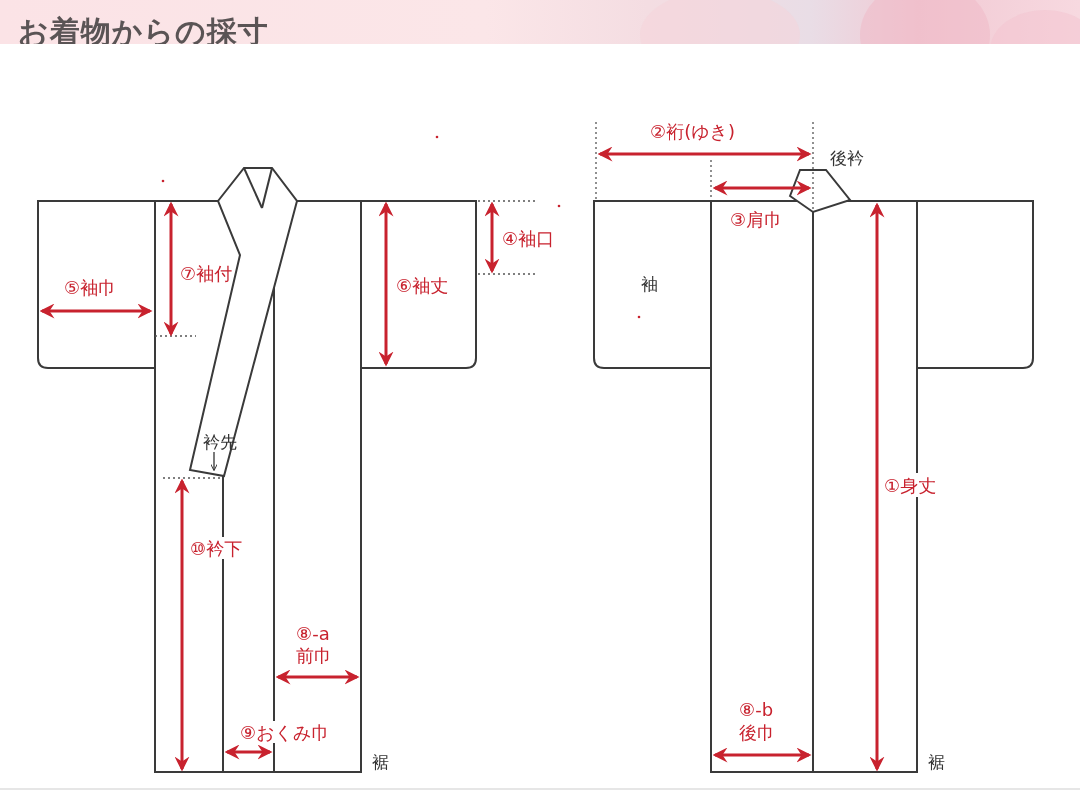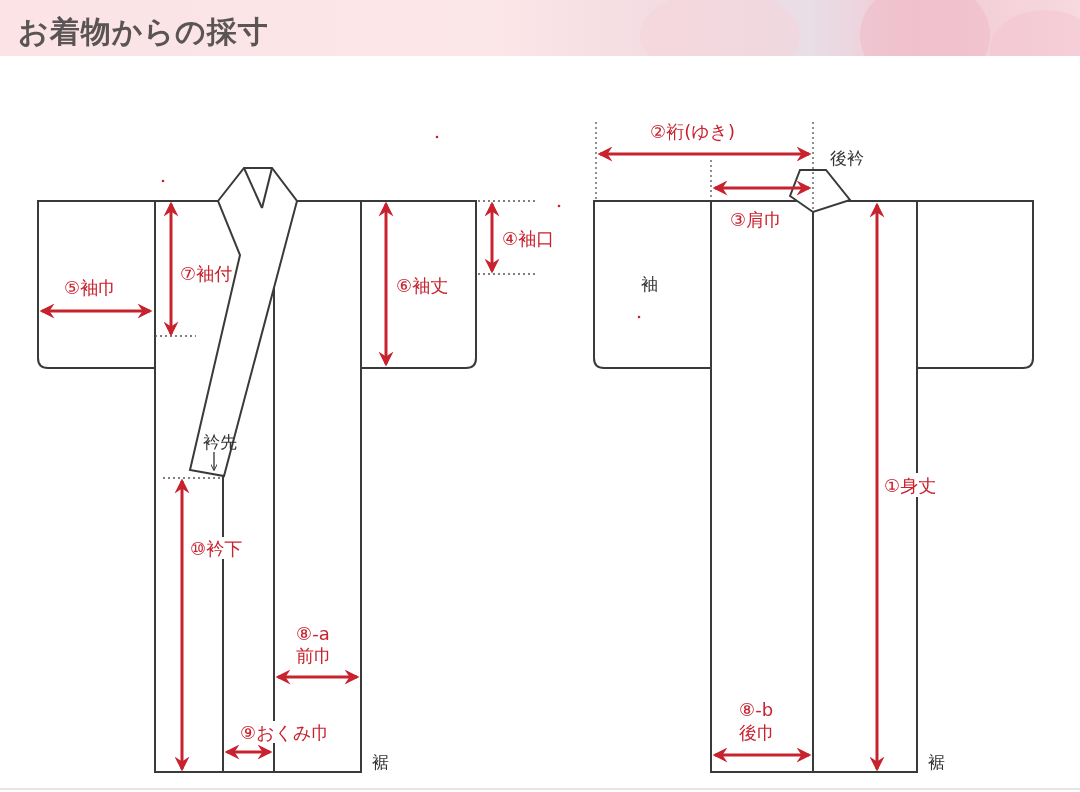--- a/index.html
+++ b/index.html
@@ -1,21 +1,21 @@
 <!DOCTYPE html>
 <html><head>
 <meta charset="utf-8">
 <style>
   html, body { margin: 0; padding: 0; }
   body {
     width: 1080px; height: 792px; background: #ffffff; position: relative; overflow: hidden;
     font-family: "DejaVu Sans", "Liberation Sans", sans-serif;
   }
   .header {
-    position: absolute; left: 0; top: 0; width: 1080px; height: 56px;
+    position: absolute; left: 0; top: 0; width: 1080px; height: 44px;
     background: linear-gradient(90deg, #fbe3e6 0%, #fbe6e8 45%, #f4dde2 60%, #e9dde6 75%, #f1c9d3 85%, #f7d9e0 100%);
     overflow: hidden;
   }
   .header .petal {
     position: absolute; border-radius: 50%; opacity: 0.5;
   }
   .header-title {
     position: absolute; left: 18px; top: 10px; font-size: 30px; font-weight: bold;
     color: #5a5455; letter-spacing: 1px; line-height: 44px;
   }

